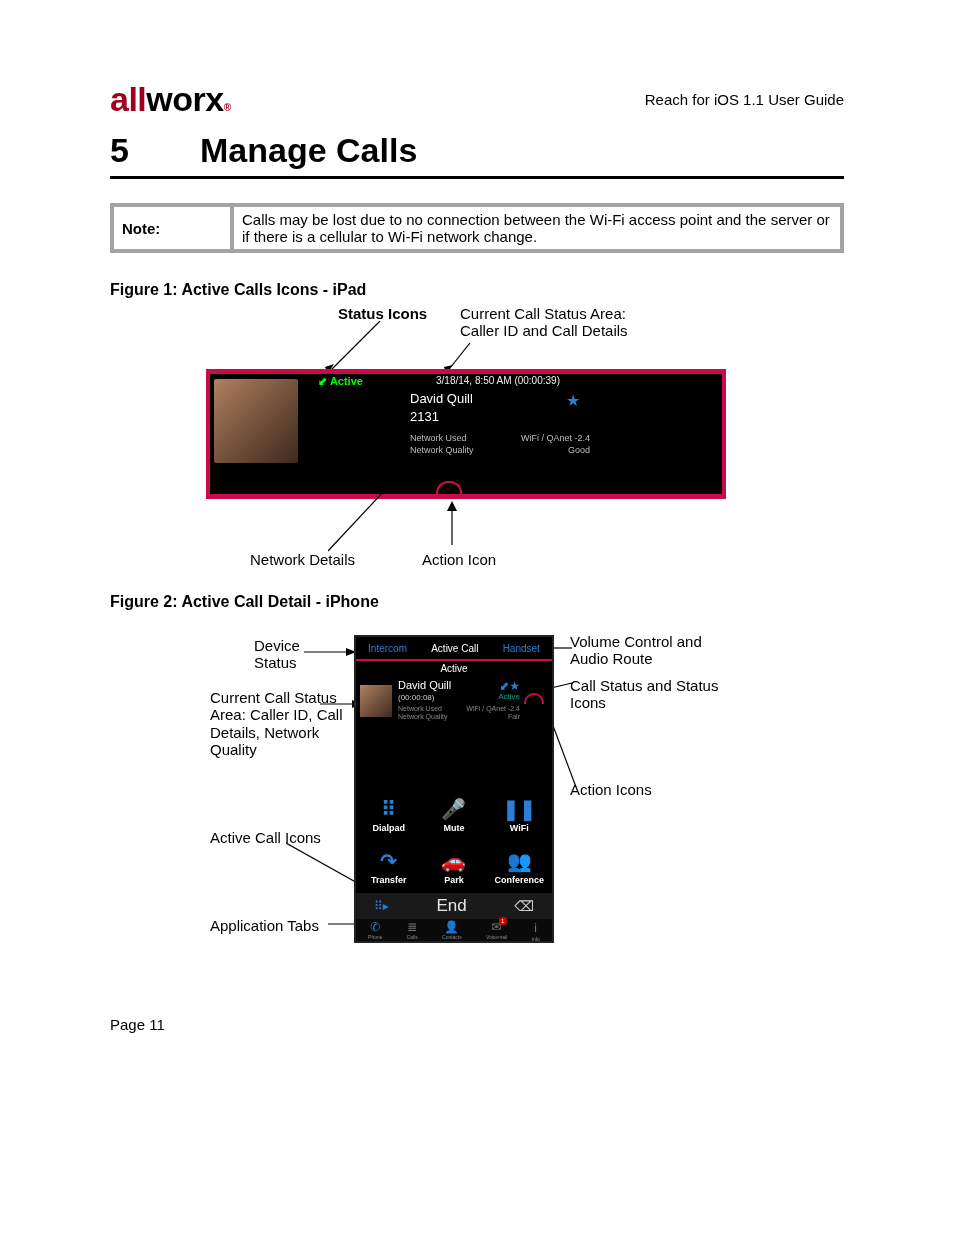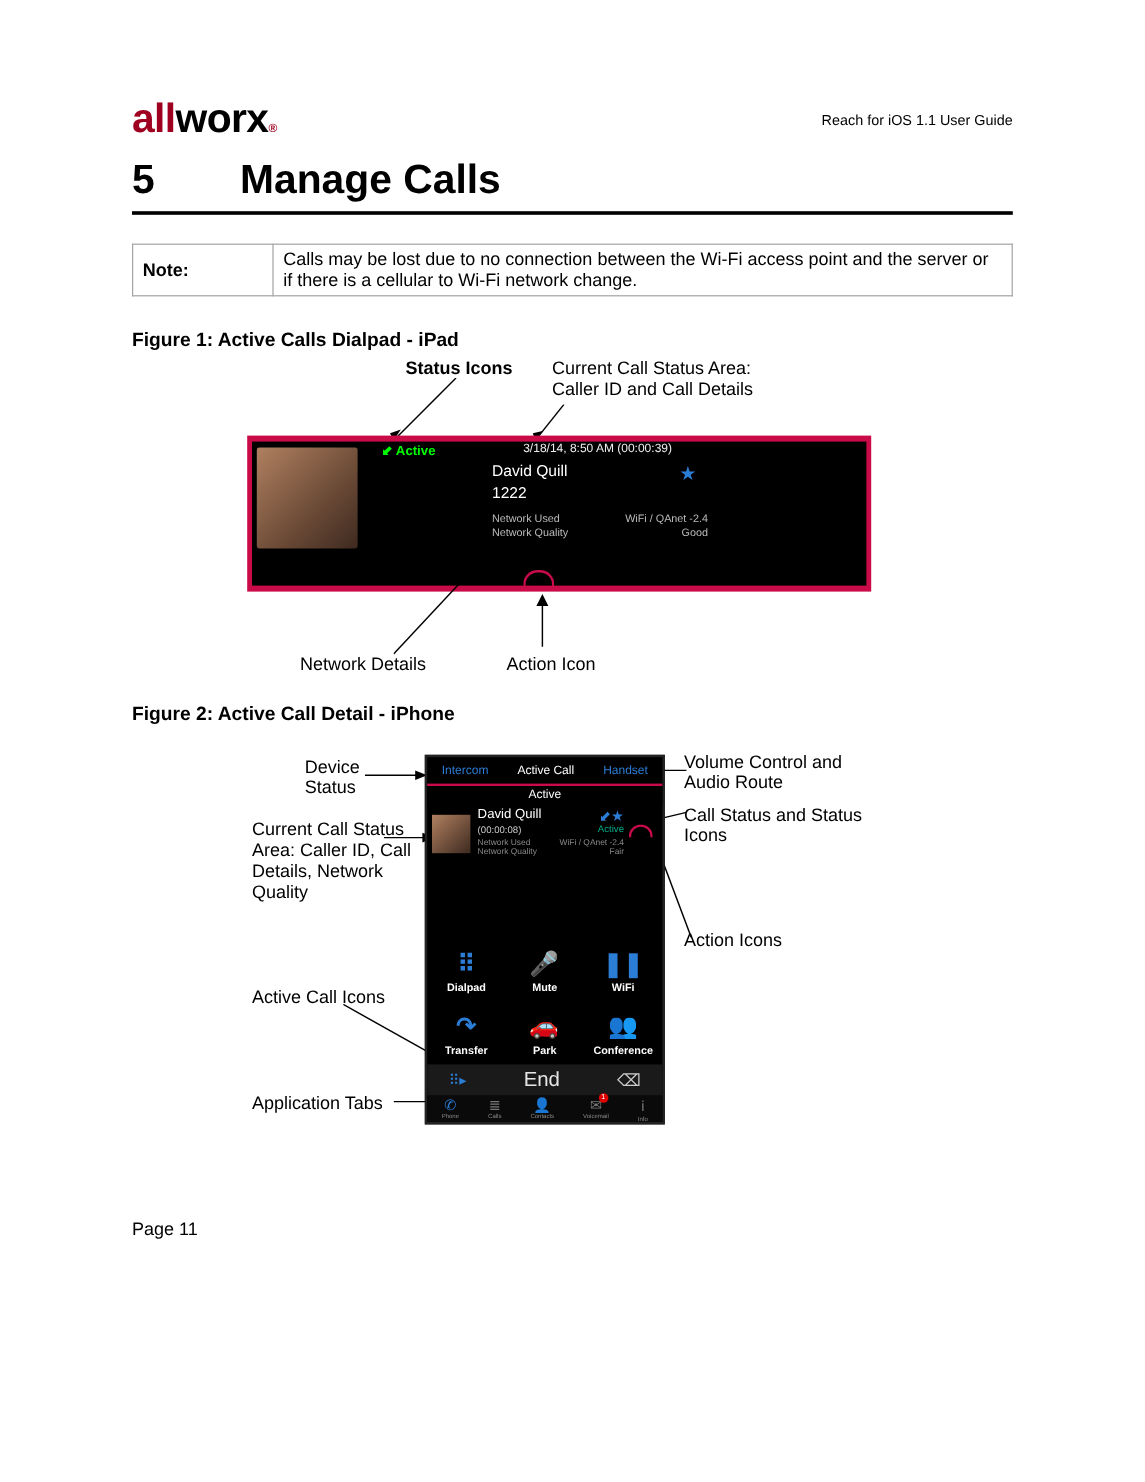--- a/index.html
+++ b/index.html
@@ -2,26 +2,26 @@
 <html><head>
 <meta charset="utf-8">
 <style>
   html,body{margin:0;padding:0;background:#fff;font-family:Arial,Helvetica,sans-serif;color:#000;}
   .page{width:954px;height:1088px;position:relative;box-sizing:border-box;padding:80px 110px 60px 110px;}
   .header-row{display:flex;justify-content:space-between;align-items:center;margin-bottom:12px;}
   .logo{font-size:34px;font-weight:bold;letter-spacing:-0.5px;}
   .logo .all{color:#a00020;}
   .logo .worx{color:#000;}
   .logo .reg{font-size:10px;color:#a00020;vertical-align:baseline;}
-  .doc-title{font-size:12px;}
+  .doc-title{font-size:15px;}
   h1{font-size:34px;font-weight:bold;margin:6px 0 6px 0;}
   h1 .num{display:inline-block;width:90px;}
   .hr{border:0;border-top:3px solid #000;margin:4px 0 24px 0;}
   .note-table{border-collapse:collapse;width:100%;margin-bottom:28px;}
-  .note-table td{border:1px solid #a3a3a3;font-size:15px;padding:4px 8px;vertical-align:middle;}
+  .note-table td{border:4px solid #a3a3a3;font-size:15px;padding:4px 8px;vertical-align:middle;}
   .note-table .nlabel{font-weight:bold;width:100px;}
   h2{font-size:26px;font-weight:bold;margin:0 0 6px 0;}
   h2 .num{display:inline-block;width:70px;}
   .fig-label{font-size:16px;font-weight:bold;margin:4px 0 6px 0;}
   .figure-area{position:relative;margin-bottom:18px;}
   .callout{position:absolute;font-size:15px;line-height:1.15;}
 
   
   .ipad-shell{position:absolute;left:96px;top:64px;width:520px;height:130px;background:#ca0b4a;}
   .ipad-inner{position:absolute;left:4px;top:5px;right:4px;bottom:5px;background:#000;}
@@ -87,21 +87,21 @@
   <table class="note-table">
     <tbody>
         <tr>
       <td class="nlabel">Note:</td>
       <td>Calls may be lost due to no connection between the Wi-Fi access point and the server or if there is a cellular to Wi-Fi network change.</td>
     </tr>
   </tbody>
     </table>
 
 
-  <div class="fig-label">Figure 1: Active Calls Dialpad - iPad</div>
+  <div class="fig-label">Figure 1: Active Calls Icons - iPad</div>
 
   <div class="figure-area" style="height:270px;">
     <div class="callout" style="left:228px;top:0;font-weight:bold;">Status Icons</div>
     <div class="callout" style="left:350px;top:0;white-space:pre-line;">Current Call Status Area:
 Caller ID and Call Details</div>
 
     <svg class="arrow" style="left:210px;top:16px;" width="80" height="54">
         <line x1="60" y1="0" x2="8" y2="52" stroke="#000" stroke-width="1.2"></line>
         <polygon points="8,52 14,43 5,46" fill="#000"></polygon>
       </svg>
@@ -110,21 +110,21 @@
         <polygon points="6,30 13,22 4,24" fill="#000"></polygon>
       </svg>
 
     <div class="ipad-shell">
       <div class="ipad-inner"></div>
     </div>
     <div class="avatar"></div>
     <span class="status-text" style="left:208px;top:70px;">⬋ <span>Active</span></span>
     <span class="ts" style="left:326px;top:70px;">3/18/14, 8:50 AM  (00:00:39)</span>
     <span class="name" style="left:300px;top:86px;">David Quill</span>
-    <span class="ext" style="left:300px;top:104px;">1222</span>
+    <span class="ext" style="left:300px;top:104px;">2131</span>
     <span class="star" style="left:456px;top:86px;">★</span>
     <span class="net-lbl" style="left:300px;top:128px;">Network Used</span>
     <span class="net-lbl" style="left:300px;top:140px;">Network Quality</span>
     <span class="net-val" style="left:400px;top:128px;width:80px;">WiFi / QAnet -2.4</span>
     <span class="net-val" style="left:400px;top:140px;width:80px;">Good</span>
     <div class="action-icon" style="left:326px;top:176px;"></div>
 
     <svg class="arrow" style="left:218px;top:148px;" width="100" height="100">
         <line x1="0" y1="98" x2="86" y2="6" stroke="#000" stroke-width="1.2"></line>
         <polygon points="86,6 76,8 82,16" fill="#000"></polygon>

